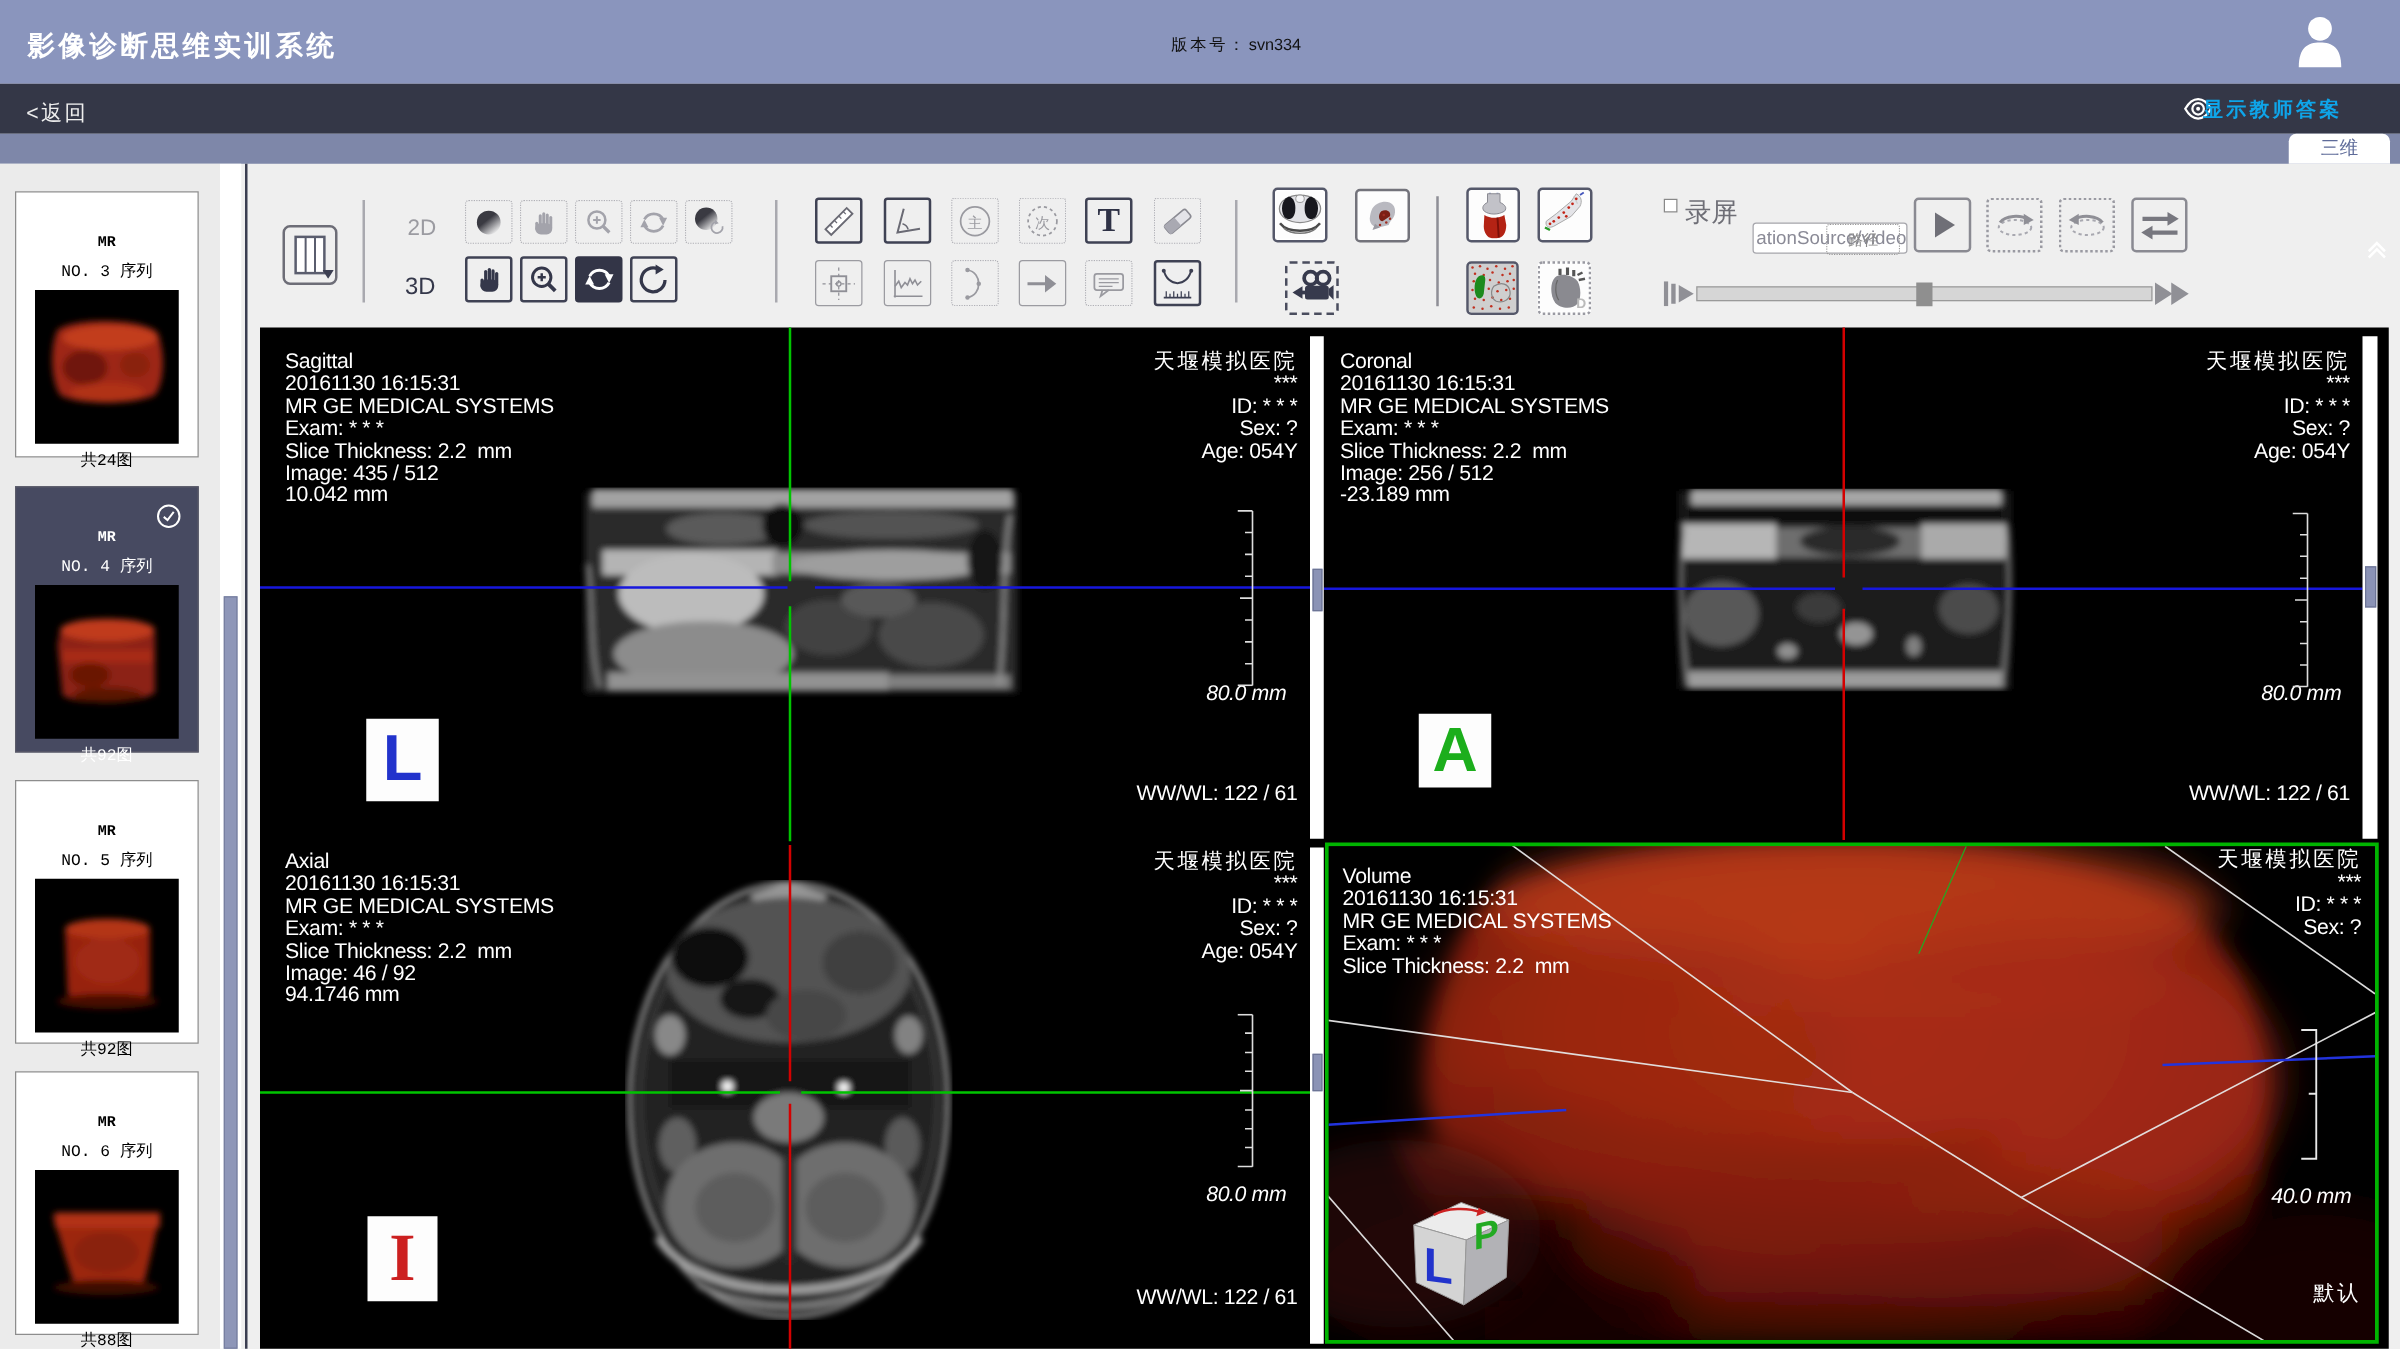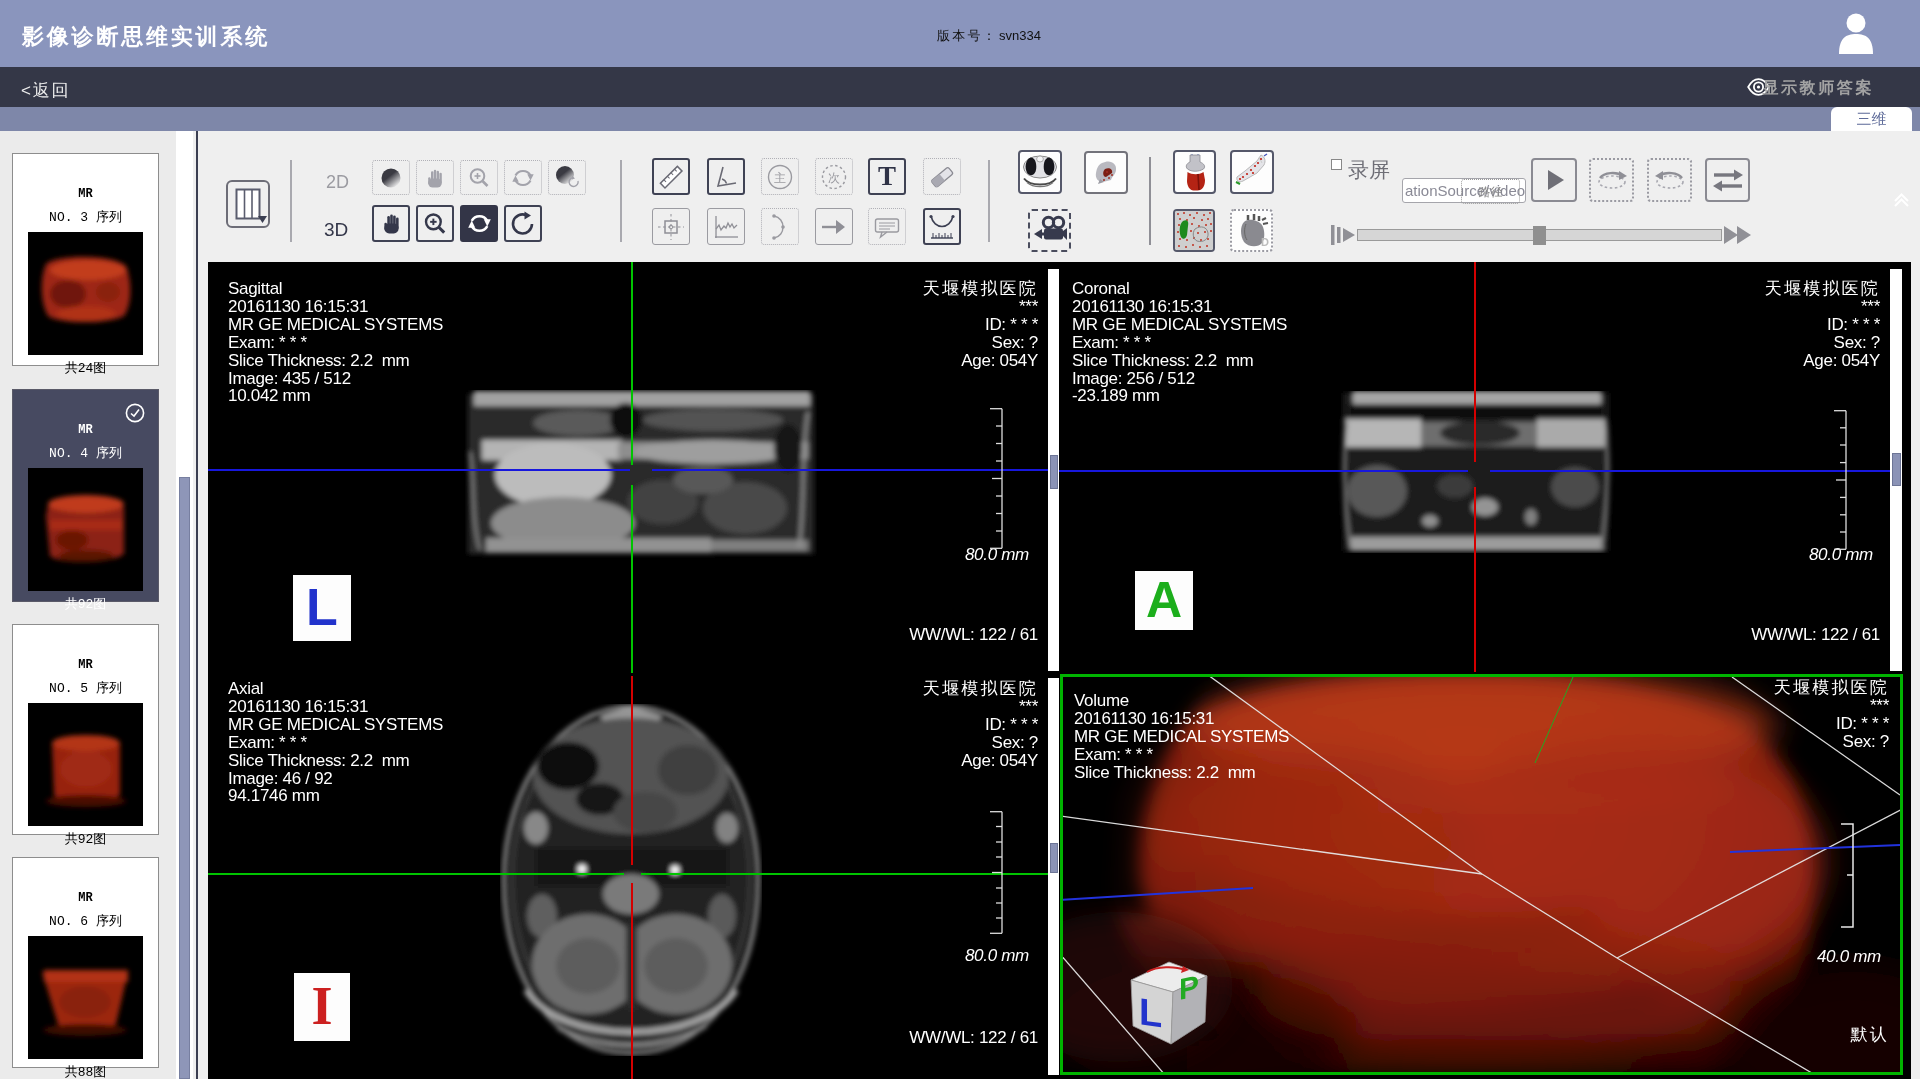--- a/index.html
+++ b/index.html
@@ -5,21 +5,21 @@
 *{margin:0;padding:0;box-sizing:border-box}
 html,body{width:1920px;height:1079px;overflow:hidden;background:#efefef;font-family:"Liberation Sans",sans-serif}
 .abs{position:absolute}
 #b1{left:0;top:0;width:1920px;height:67px;background:#8a95bd}
 #b2{left:0;top:67px;width:1920px;height:40px;background:#343747}
 #b3{left:0;top:107px;width:1920px;height:24px;background:#7e87a9}
 #title{left:22px;top:22px;color:#fff;font-size:22px;letter-spacing:2.8px;font-weight:bold}
 #ver{left:937px;top:27px;color:#111;font-size:13px;letter-spacing:2.2px}
 #svn{left:999px;top:28px;color:#111;font-size:13px;font-family:Liberation Sans, sans-serif}
 #back{left:21px;top:12px;color:#eee;font-size:17px;letter-spacing:1.8px}
-#showans{right:46px;top:11px;color:#a3a3a3;font-size:16px;letter-spacing:2.6px;font-weight:bold}
+#showans{right:46px;top:11px;color:#0ea5e9;font-size:16px;letter-spacing:2.6px;font-weight:bold}
 #eyeic{right:150px;top:11px}
 #tab2d{left:1868px;top:4px;color:#000000;font-size:14px;letter-spacing:1.6px}
 #tabwhite{left:1831px;top:0px;width:81px;height:24px;background:#fff;border-radius:6px 6px 0 0;color:#5e6b99;font-size:15px;text-align:center;line-height:24px}
 #sidebar{left:0;top:131px;width:176px;height:948px;background:#ebebeb}
 #sbtrack{left:176px;top:131px;width:17px;height:948px;background:#fff}
 #sbthumb{left:179px;top:477px;width:11px;height:602px;background:#8e96b8;border:1px solid #777fa0}
 #vdiv{left:196px;top:131px;width:2px;height:948px;background:#3b3e51}
 .card{position:absolute;left:12px;width:147px;text-align:center;background:#fff;border:1px solid #8d8d8d}
 .card .mr{font-family:"Liberation Mono",monospace;font-size:12px;font-weight:bold;margin-top:33px}
 .card .ser{font-family:"Liberation Mono",monospace;font-size:13px;margin-top:7px}

